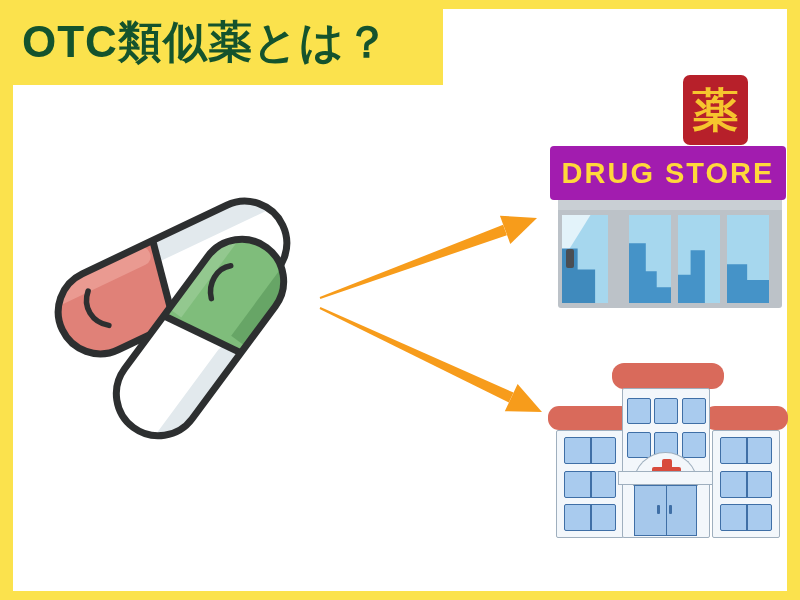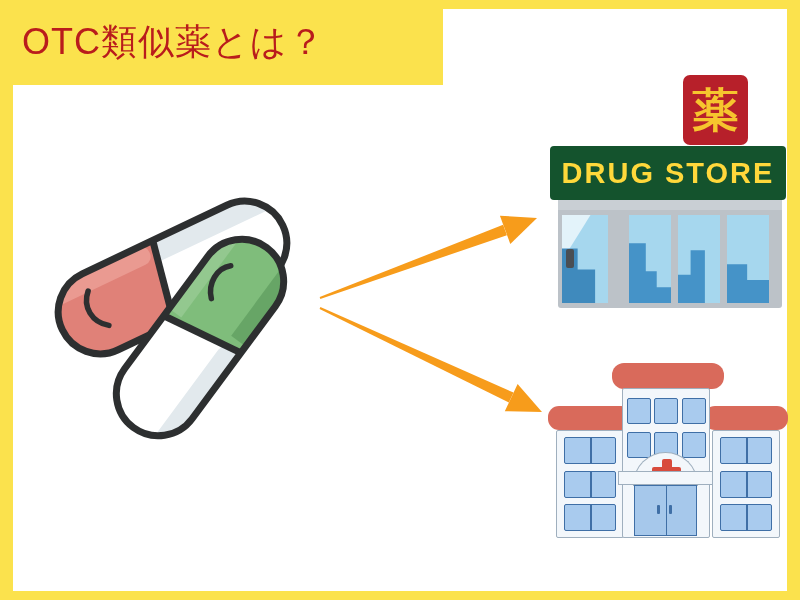--- a/index.html
+++ b/index.html
@@ -8,21 +8,21 @@
   .abs{position:absolute;}
   
   .frame{background:#FBE24D;}
   #frame-top{left:0;top:0;width:800px;height:9px;}
   #frame-bottom{left:0;top:591px;width:800px;height:9px;}
   #frame-left{left:0;top:0;width:13px;height:600px;}
   #frame-right{left:787px;top:0;width:13px;height:600px;}
   
   #title-banner{left:0;top:0;width:443px;height:85px;background:#FBE24D;
     display:flex;align-items:center;padding-left:22px;box-sizing:border-box;}
-  #title-text{font-size:36px;color:#b91c1c;font-weight:400;letter-spacing:1px;white-space:nowrap;}
+  #title-text{font-size:44px;color:#14532d;font-weight:700;letter-spacing:1px;white-space:nowrap;}
   
   #pills-svg{left:40px;top:180px;}
   
   #arrows-svg{left:310px;top:190px;}
   
   #drugstore{left:548px;top:70px;width:240px;height:238px;}
   #ds-sign{left:135px;top:5px;width:65px;height:70px;background:#B7202A;border-radius:7px;
     display:flex;align-items:center;justify-content:center;}
   #ds-sign-text{color:#F6C52E;font-size:46px;font-weight:bold;line-height:1;}
   #ds-awning{left:2px;top:76px;width:236px;height:54px;background:#F2A116;border-radius:4px;
@@ -131,21 +131,21 @@
   <g>
     <polygon points="9.6,118.9 198.9,212.6 203.5,202.6 10.4,117.1" fill="#F79C1B"></polygon>
     <polygon points="232,222 194.8,221.2 207.6,194.0" fill="#F79C1B"></polygon>
   </g>
 </svg>
 
 <div class="abs" id="drugstore">
   <div class="abs" id="ds-sign" style="background-color: rgb(183, 32, 42);">
     <span id="ds-sign-text" style="color: rgb(246, 197, 46);">薬</span>
   </div>
-  <div class="abs" id="ds-awning" style="background-color: #14532d;">
+  <div class="abs" id="ds-awning" style="background-color: #a21caf;">
     <span id="ds-awning-text" style="color: rgb(255, 216, 59);">DRUG STORE</span>
   </div>
   <div class="abs" id="ds-facade"></div>
   <div class="abs" id="ds-storefront">
     <div class="glass" id="ds-door-glass">
       <div class="hl"></div>
       <div class="dark"></div>
       <div id="ds-handle"></div>
     </div>
     <div class="glass" id="ds-glass-2">

